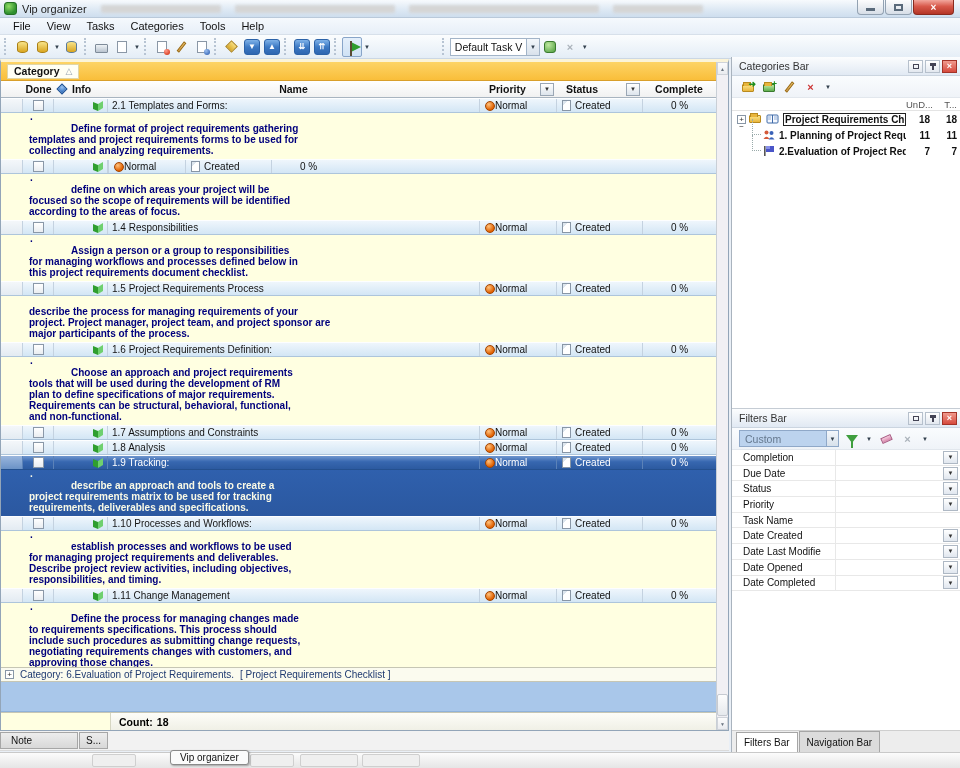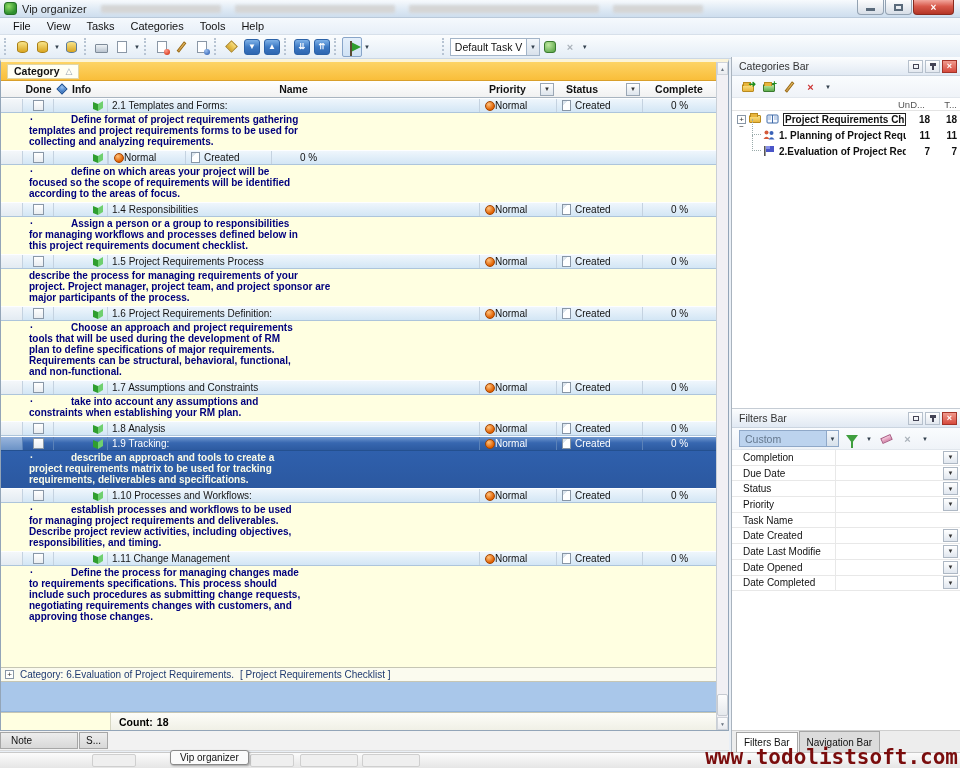--- a/index.html
+++ b/index.html
@@ -85,21 +85,21 @@
 .c-status { width:86px; border-left:1px solid #C4D2E0; display:flex; align-items:center; gap:4px; padding-left:5px; }
 .c-complete { width:74px; border-left:1px solid #C4D2E0; display:flex; align-items:center; justify-content:center; }
 .prio-ball { width:10px; height:10px; border-radius:50%; background:radial-gradient(circle at 35% 30%, #FFC27E, #E06000 70%); border:1px solid #A34400; }
 .doc-icon { width:9px; height:11px; background:linear-gradient(135deg,#DDE6EE 0 3px,#FFF 3px); border:1px solid #8896A6; }
 .task-row.selected { background:linear-gradient(#6F97CF,#3767B0 45%,#2C5AA0); border-bottom-color:#24508F; }
 .task-row.selected .c-gutter { background:linear-gradient(#9AB6DD,#6B92C6); border-right-color:#5B82B8; }
 .task-row.selected .c-done,.task-row.selected .c-info { border-right-color:#5B82B8; }
 .task-row.selected .c-priority,.task-row.selected .c-status,.task-row.selected .c-complete { border-left-color:#5B82B8; }
 .task-row.selected .c-name,.task-row.selected .c-priority,.task-row.selected .c-status,.task-row.selected .c-complete { color:#FFFFFF; }
 
-.desc-row { position:relative; background:#FFFFE1; padding:1px 0 3px; }
+.desc-row { position:relative; background:#FFFFE1; padding:10px 0 3px; }
 .bullet { position:absolute; left:29px; top:1px; font-weight:bold; color:#00007D; font-size:10px; }
 .bullet:before { content:"·"; }
 .desc-text { margin-left:28px; width:272px; text-indent:42px; font-size:10px; font-weight:bold; color:#00007D; line-height:11px; }
 .desc-row.no-indent .desc-text { text-indent:0; width:304px; }
 .desc-row.selected { background:linear-gradient(#2F60AD,#2B58A0); }
 .desc-row.selected .desc-text,.desc-row.selected .bullet { color:#FAFAE6; }
 
 .group-row { height:15px; flex:none; display:flex; align-items:center; gap:6px; padding-left:4px; font-size:10px; color:#1F3A70;
   background:#FBFBEF; border-top:1px solid #C6C6B4; border-bottom:1px solid #C6C6B4; }
 .expand-box { width:9px; height:9px; border:1px solid #8896A6; background:#fff; font-size:8px; line-height:7px; text-align:center; color:#333; flex:none; }
@@ -137,21 +137,21 @@
 .panel-toolbar { height:22px; flex:none; display:flex; align-items:center; gap:4px; padding-left:7px;
   background:linear-gradient(#FAFCFE,#EFF3F8); border-bottom:1px solid #E2E7ED; }
 .pt-icon { width:17px; height:16px; display:flex; align-items:center; justify-content:center; position:relative; }
 .mini-folder { width:12px; height:8px; background:linear-gradient(#FBE489,#E8B53C); border:1px solid #B98A1E; border-radius:1px; position:relative; margin-top:3px;}
 .mini-folder:before { content:""; position:absolute; top:-3px; left:0; width:6px; height:3px; background:#E8B53C; border:1px solid #B98A1E; border-bottom:none; }
 .plus-green { position:absolute; right:0; top:0; color:#1E8E1E; font-weight:bold; font-size:9px; }
 .x-red { color:#C33; font-weight:bold; font-size:11px; }
 
 .cat-panel { height:352px; flex:none; border-bottom:1px solid #C5CCD4; display:flex; flex-direction:column; background:#fff; }
 .tree-header { height:13px; flex:none; display:flex; justify-content:flex-end; align-items:center; font-size:9.5px; color:#555;
-  border-bottom:1px solid #E4E4E4;gap:8px; }
+  border-bottom:1px solid #E4E4E4; }
 .th-col { width:27px; text-align:right; padding-right:3px; }
 .tree-row { height:16px; display:flex; align-items:center; font-size:10px; position:relative; }
 .tree-row .lead { width:14px; flex:none; display:flex; justify-content:center; }
 .tree-row.child .lead { width:30px; justify-content:flex-end; padding-right:2px; }
 .tree-icon { width:14px; height:12px; flex:none; margin-right:3px; }
 .tree-label { font-weight:bold; white-space:nowrap; overflow:hidden; flex:1; }
 .tree-row.selected .tree-label { border:1px solid #222; background:#fff; padding:0 1px; }
 .tree-nums { display:flex; flex:none; }
 .tn { width:27px; text-align:right; font-weight:bold; padding-right:3px; }
 .connector { position:absolute; left:20px; top:-8px; width:9px; height:16px; border-left:1px dotted #9AA; border-bottom:1px dotted #9AA; }
@@ -479,24 +479,20 @@
       <div class="c-name">1.7 Assumptions and Constraints</div>
       <div class="c-priority">
         <span class="prio-ball"></span>
         <span>Normal</span>
       </div>
       <div class="c-status">
         <span class="doc-icon"></span>
         <span>Created</span>
       </div>
       <div class="c-complete">0 %</div>
-    </div>
-    <div class="desc-row">
-      <span class="bullet"></span>
-      <div class="desc-text">take into account any assumptions and constraints when establishing your RM plan.</div>
     </div>
   </div>
 
   <div class="task-block">
     <div class="task-row">
       <div class="c-gutter"></div>
       <div class="c-done">
                   <span class="checkbox"></span>
                 </div>
       <div class="c-diamond"></div>
@@ -814,15 +810,14 @@
       </div>
   </div>
 
   <div class="taskbar">
     <div class="ghost" style="left:92px;width:44px"></div>
     <div class="ghost" style="left:250px;width:44px"></div>
     <div class="ghost" style="left:300px;width:58px"></div>
     <div class="ghost" style="left:362px;width:58px"></div>
   </div>
   <div class="task-btn">Vip organizer</div>
-  <div class="watermark">www.todolistsoft.com</div>
 
 </div>
 
 </body></html>

